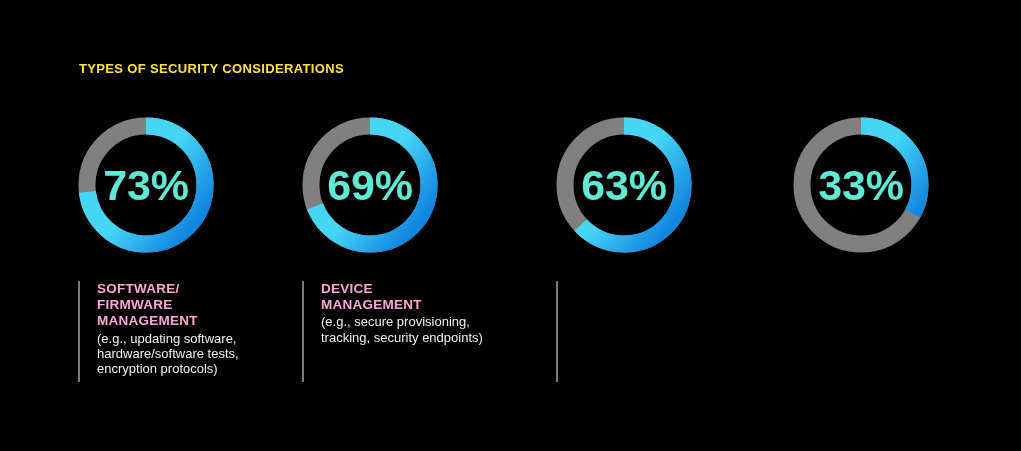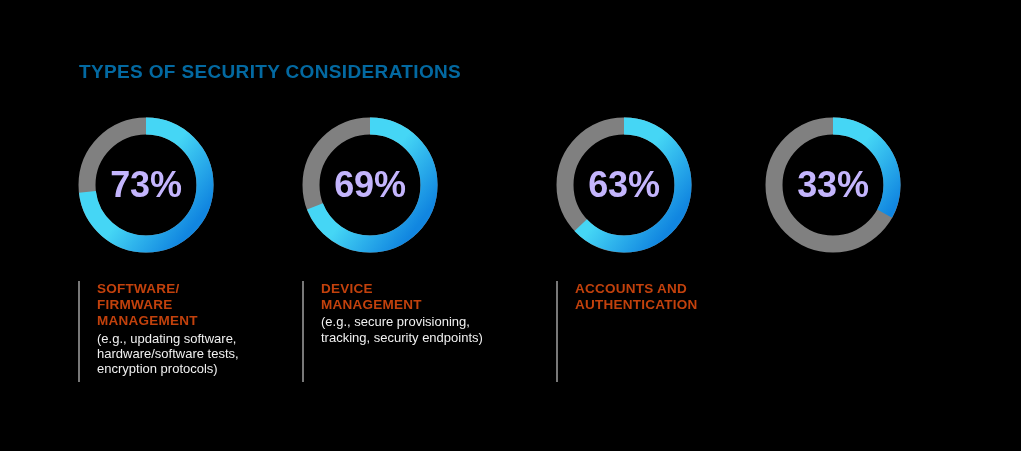--- a/index.html
+++ b/index.html
@@ -20,23 +20,23 @@
     position: absolute;
     inset: 0;
     background: #000000;
   }
 
   
   #page-title {
     position: absolute;
     left: 79px;
     top: 61px;
-    font-size: 19px;
+    font-size: 13px;
     font-weight: bold;
-    color: #0369a1;
+    color: #fde047;
     letter-spacing: 0.35px;
     white-space: nowrap;
   }
 
   
   #columns {
     position: absolute;
     left: 0;
     top: 0;
     width: 1021px;
@@ -45,21 +45,21 @@
 
   .column {
     position: absolute;
     top: 0;
     width: 240px;
     height: 451px;
   }
   .column[data-col="0"] { left: 25px; }
   .column[data-col="1"] { left: 249px; }
   .column[data-col="2"] { left: 503px; }
-  .column[data-col="3"] { left: 712px; }
+  .column[data-col="3"] { left: 740px; }
 
   
   .donut-wrap {
     position: absolute;
     left: 53px;
     top: 117px;
     width: 136px;
     height: 136px;
   }
   .donut-svg {
@@ -69,23 +69,23 @@
   }
   .donut-value {
     position: absolute;
     left: 0;
     top: 0;
     width: 136px;
     height: 136px;
     display: flex;
     align-items: center;
     justify-content: center;
-    font-size: 36px;
+    font-size: 43px;
     font-weight: bold;
-    color: #c4b5fd;
+    color: #5eead4;
     letter-spacing: -0.2px;
     pointer-events: none;
   }
 
   
   .label-block {
     position: absolute;
     left: 53px;
     top: 281px;
     width: 195px;
@@ -96,21 +96,21 @@
     position: absolute;
     left: 0;
     top: 0;
     width: 2px;
     height: 101px;
     background: #787878;
   }
   .label-heading {
     font-size: 13.5px;
     font-weight: bold;
-    color: #c2410c;
+    color: #f9a8d4;
     line-height: 16.2px;
     letter-spacing: 0.25px;
     white-space: pre-line;
     margin: 0;
   }
   .label-sub {
     font-size: 13px;
     font-weight: normal;
     color: #f0f0f0;
     line-height: 15.4px;
@@ -185,22 +185,20 @@
                 <stop offset="100%" stop-color="#1186e0"></stop>
               </linearGradient>
             </defs>
             <circle cx="68" cy="68" r="59" fill="none" stroke="#808080" stroke-width="17"></circle>
             <circle cx="68" cy="68" r="59" fill="none" stroke="url(#grad2)" stroke-width="17" stroke-dasharray="233.55 137.16" transform="rotate(-90 68 68)"></circle>
           </svg>
           <div class="donut-value">63%</div>
         </div>
         <div class="label-block">
           <div class="divider"></div>
-          <div class="label-heading">ACCOUNTS AND
-AUTHENTICATION</div>
         </div>
       </div>
       <div class="column" data-col="3">
         <div class="donut-wrap">
           <svg class="donut-svg" viewBox="0 0 136 136">
             <defs>
               <linearGradient id="grad3" x1="0.72" y1="0.04" x2="0.10" y2="0.86">
                 <stop offset="0%" stop-color="#45d6f5"></stop>
                 <stop offset="48%" stop-color="#45d6f5"></stop>
                 <stop offset="100%" stop-color="#1186e0"></stop>

